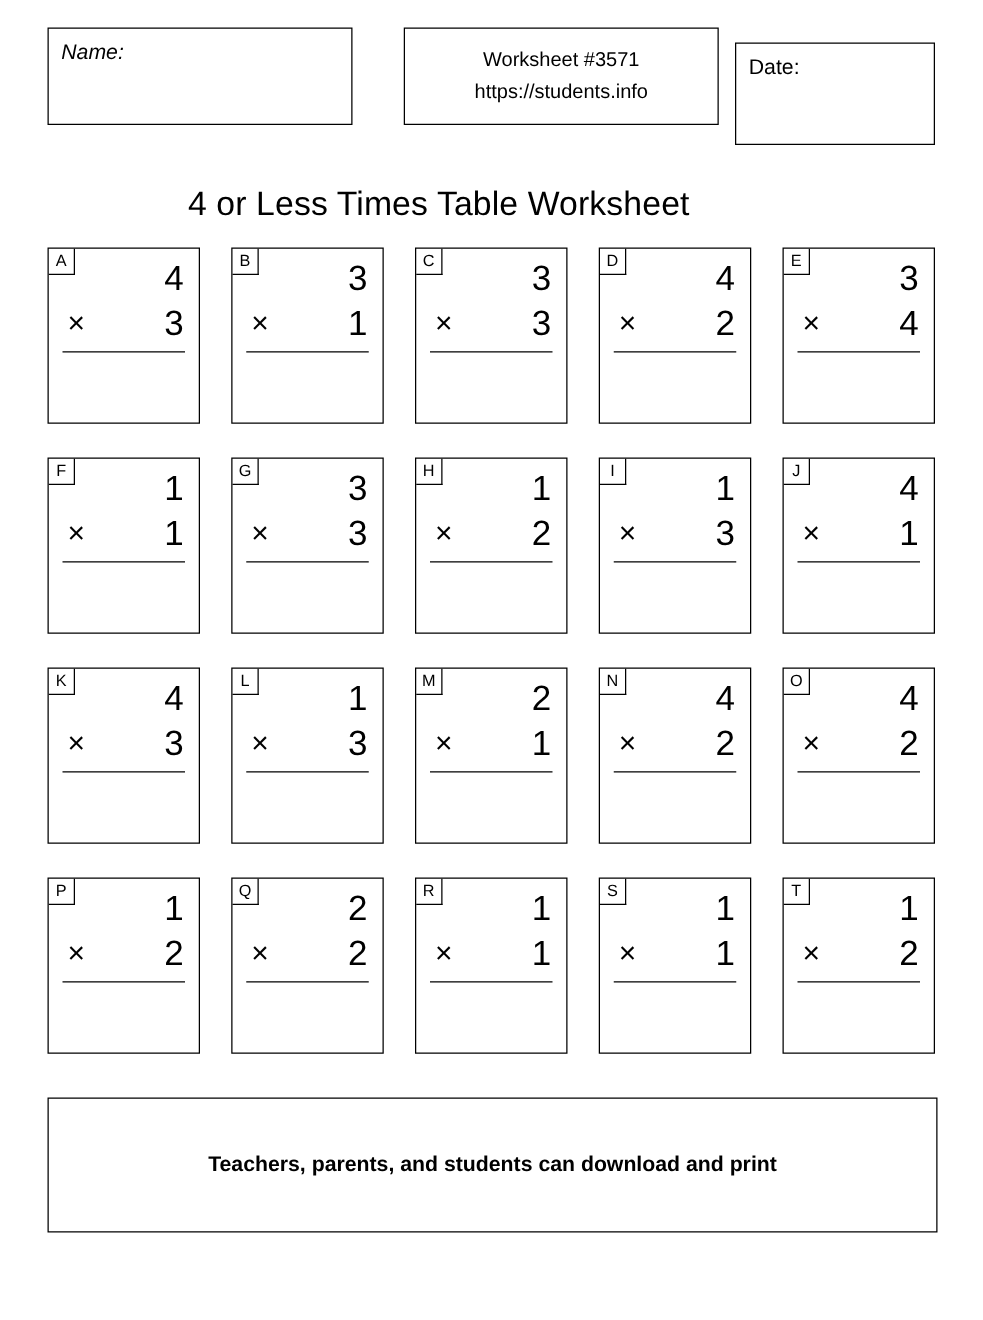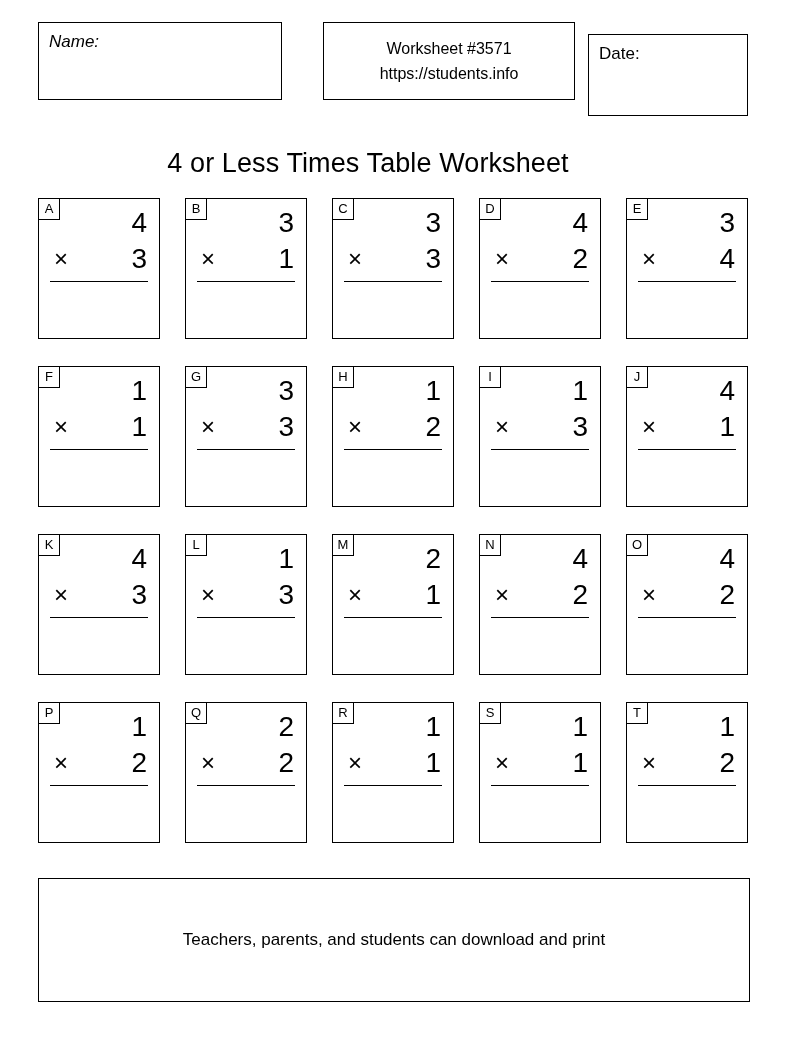--- a/index.html
+++ b/index.html
@@ -68,21 +68,21 @@
     position: absolute;
     left: 10px;
     top: 9px;
     font-size: 17px;
   }
 
   
   .worksheet-title {
     position: absolute;
     top: 130px;
-    left: 17px;
+    left: 0;
     width: 702px;
     text-align: center;
     font-size: 27px;
     font-weight: normal;
     letter-spacing: 0.1px;
   }
 
   
   .grid {
     position: absolute;
@@ -142,28 +142,29 @@
     top: 82px;
     border-top: 1.6px solid #000;
   }
 
   
   .footer-box {
     position: absolute;
     left: 38px;
     top: 878px;
     width: 712px;
-    height: 124px;
+    height: 108px;
     border: 1px solid #000;
     box-sizing: border-box;
     display: flex;
     flex-direction: column;
     align-items: center;
     justify-content: center;
     background: #fff;
+    font-weight: bold;
   }
   .footer-box div {
     font-size: 17px;
     line-height: 38px;
     text-align: center;
   }
 </style>
 </head>
 <body>
 

